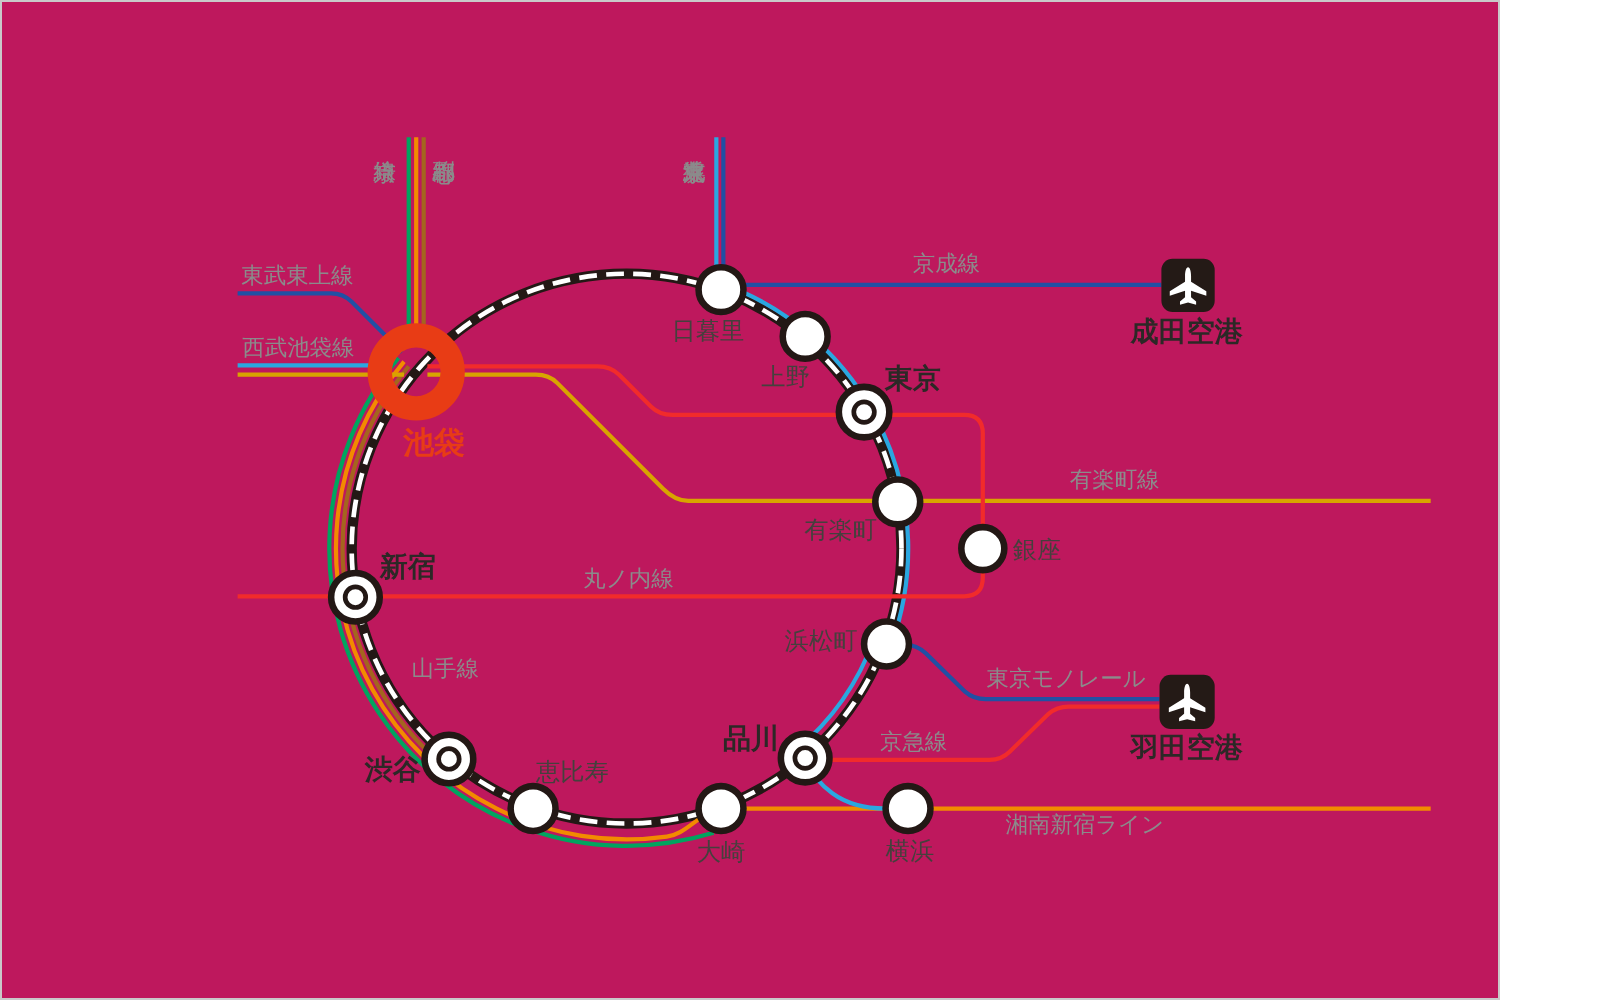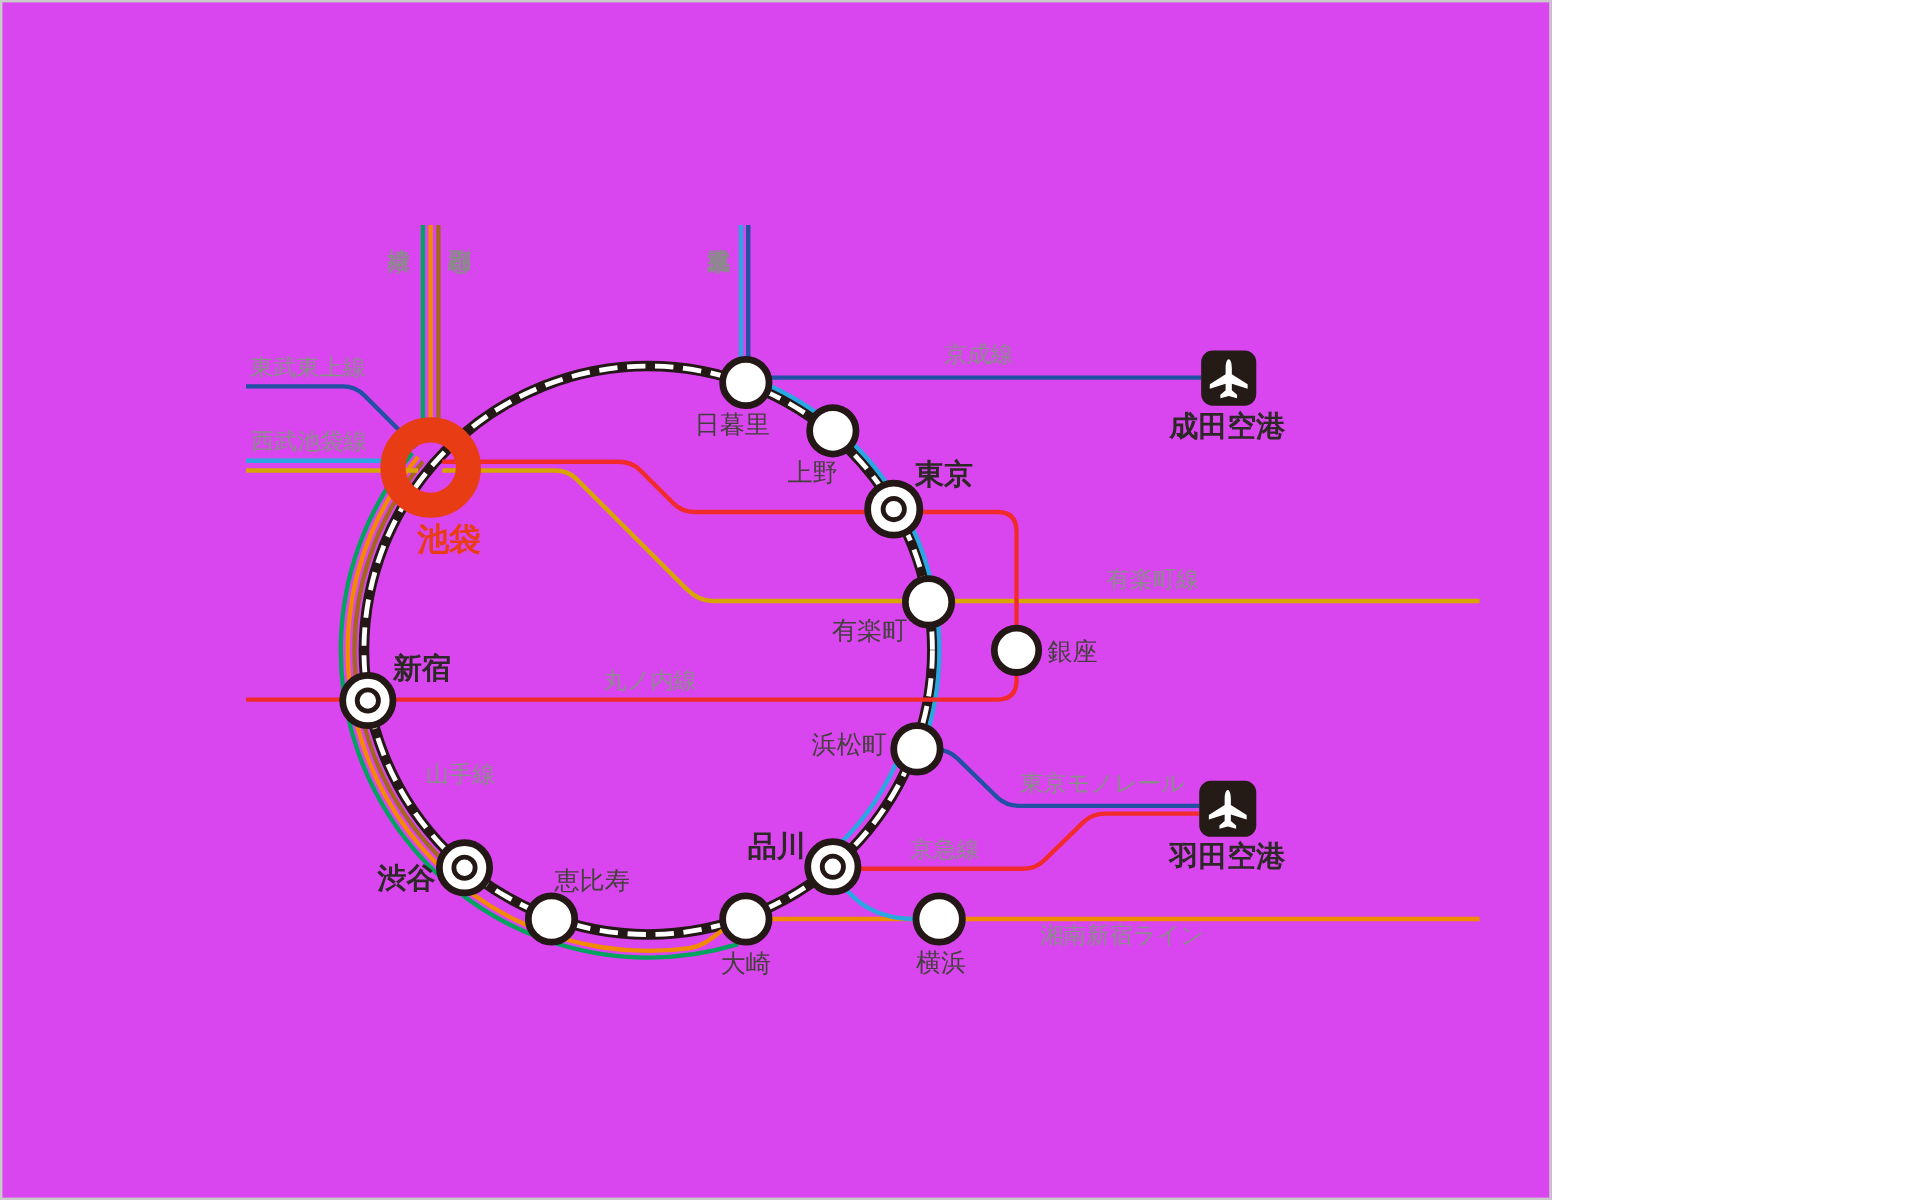--- a/index.html
+++ b/index.html
@@ -1,21 +1,21 @@
 <!DOCTYPE html>
 <html><head>
 <meta charset="utf-8">
 <style>
   html,body { margin:0; padding:0; background:#fff; }
   .frame {
     position: relative;
-    width: 1293px; height: 1000px;
+    width: 1500px; height: 1000px;
     box-sizing: border-box;
     border: 2px solid #c9c9c9;
-    background: #d946ef;
+    background: #be185d;
     font-family: "DejaVu Sans", sans-serif;
   }
   svg { display:block; width:100%; height:100%; }
   text { font-family: "DejaVu Sans", sans-serif; }
   .line-label { fill:#8b8b8b; font-size:24px; }
   .v-label { writing-mode: vertical-rl; text-orientation: upright; }
   .station-label { fill:#45403d; font-size:26px; }
   .major-label { fill:#2c2826; font-size:30px; font-weight:bold; }
   .airport-label { fill:#2c2826; font-size:30px; font-weight:bold; }
   .ikebukuro-label { font-size:33px; font-weight:bold; }

